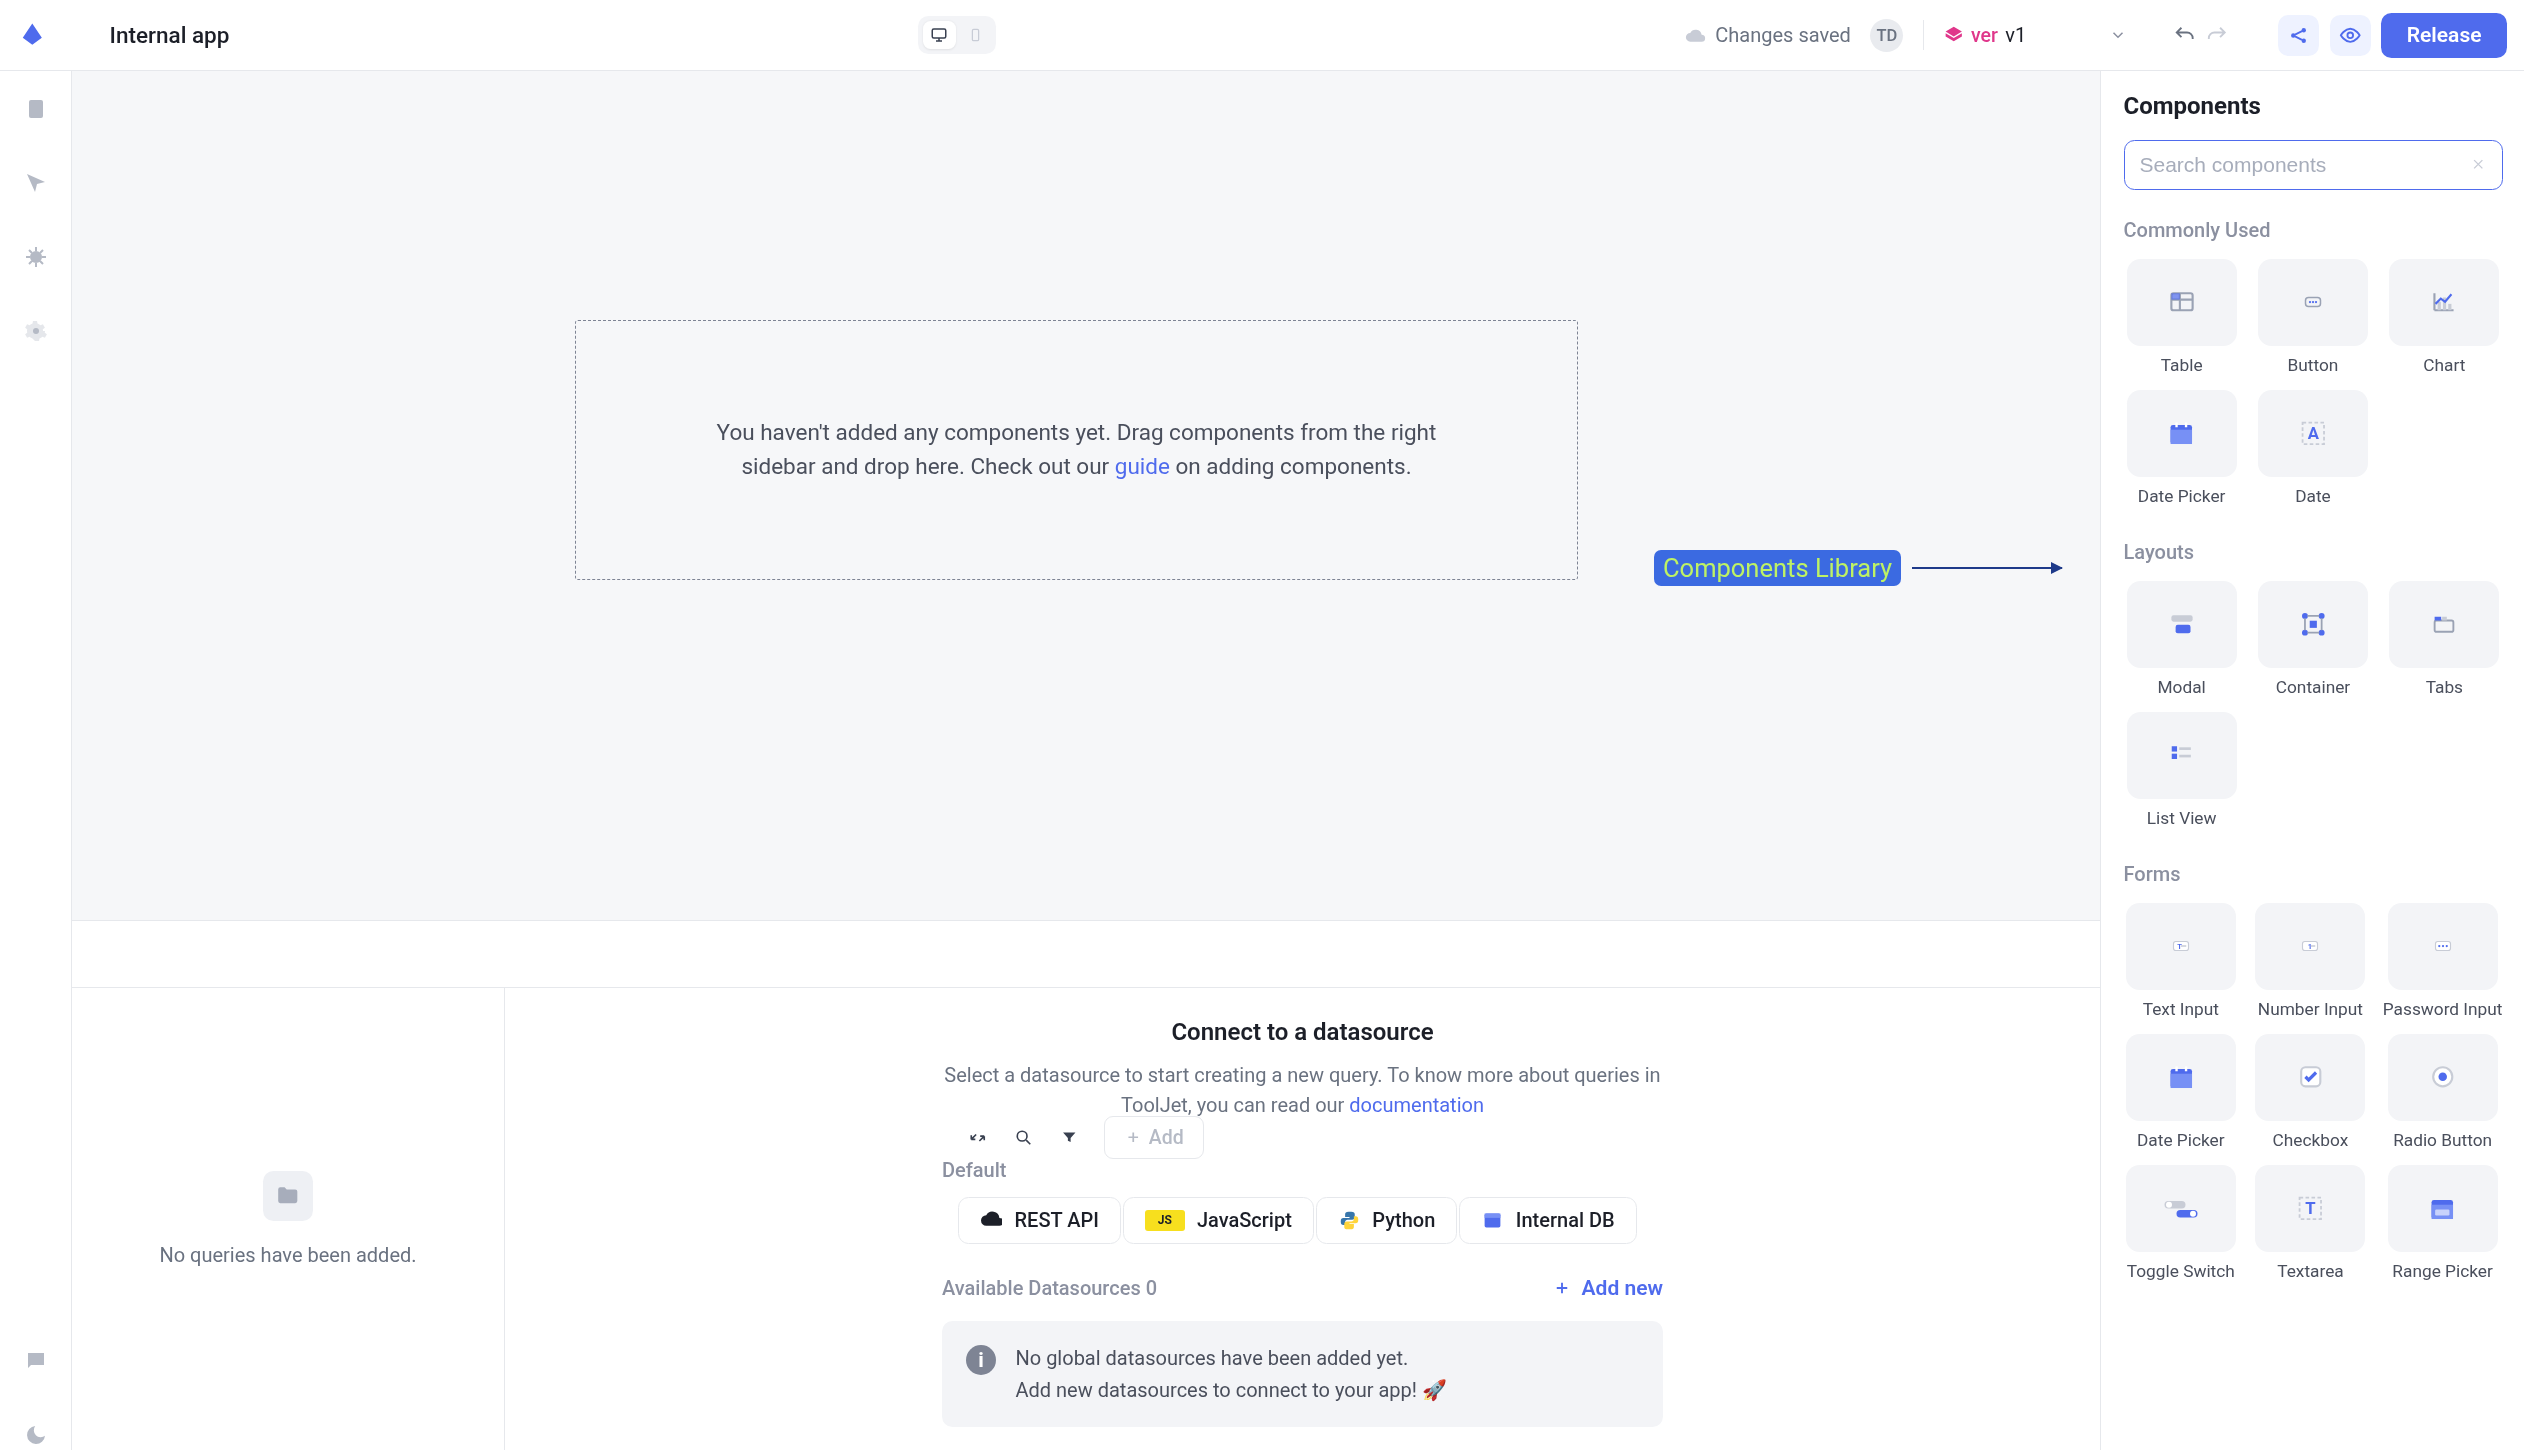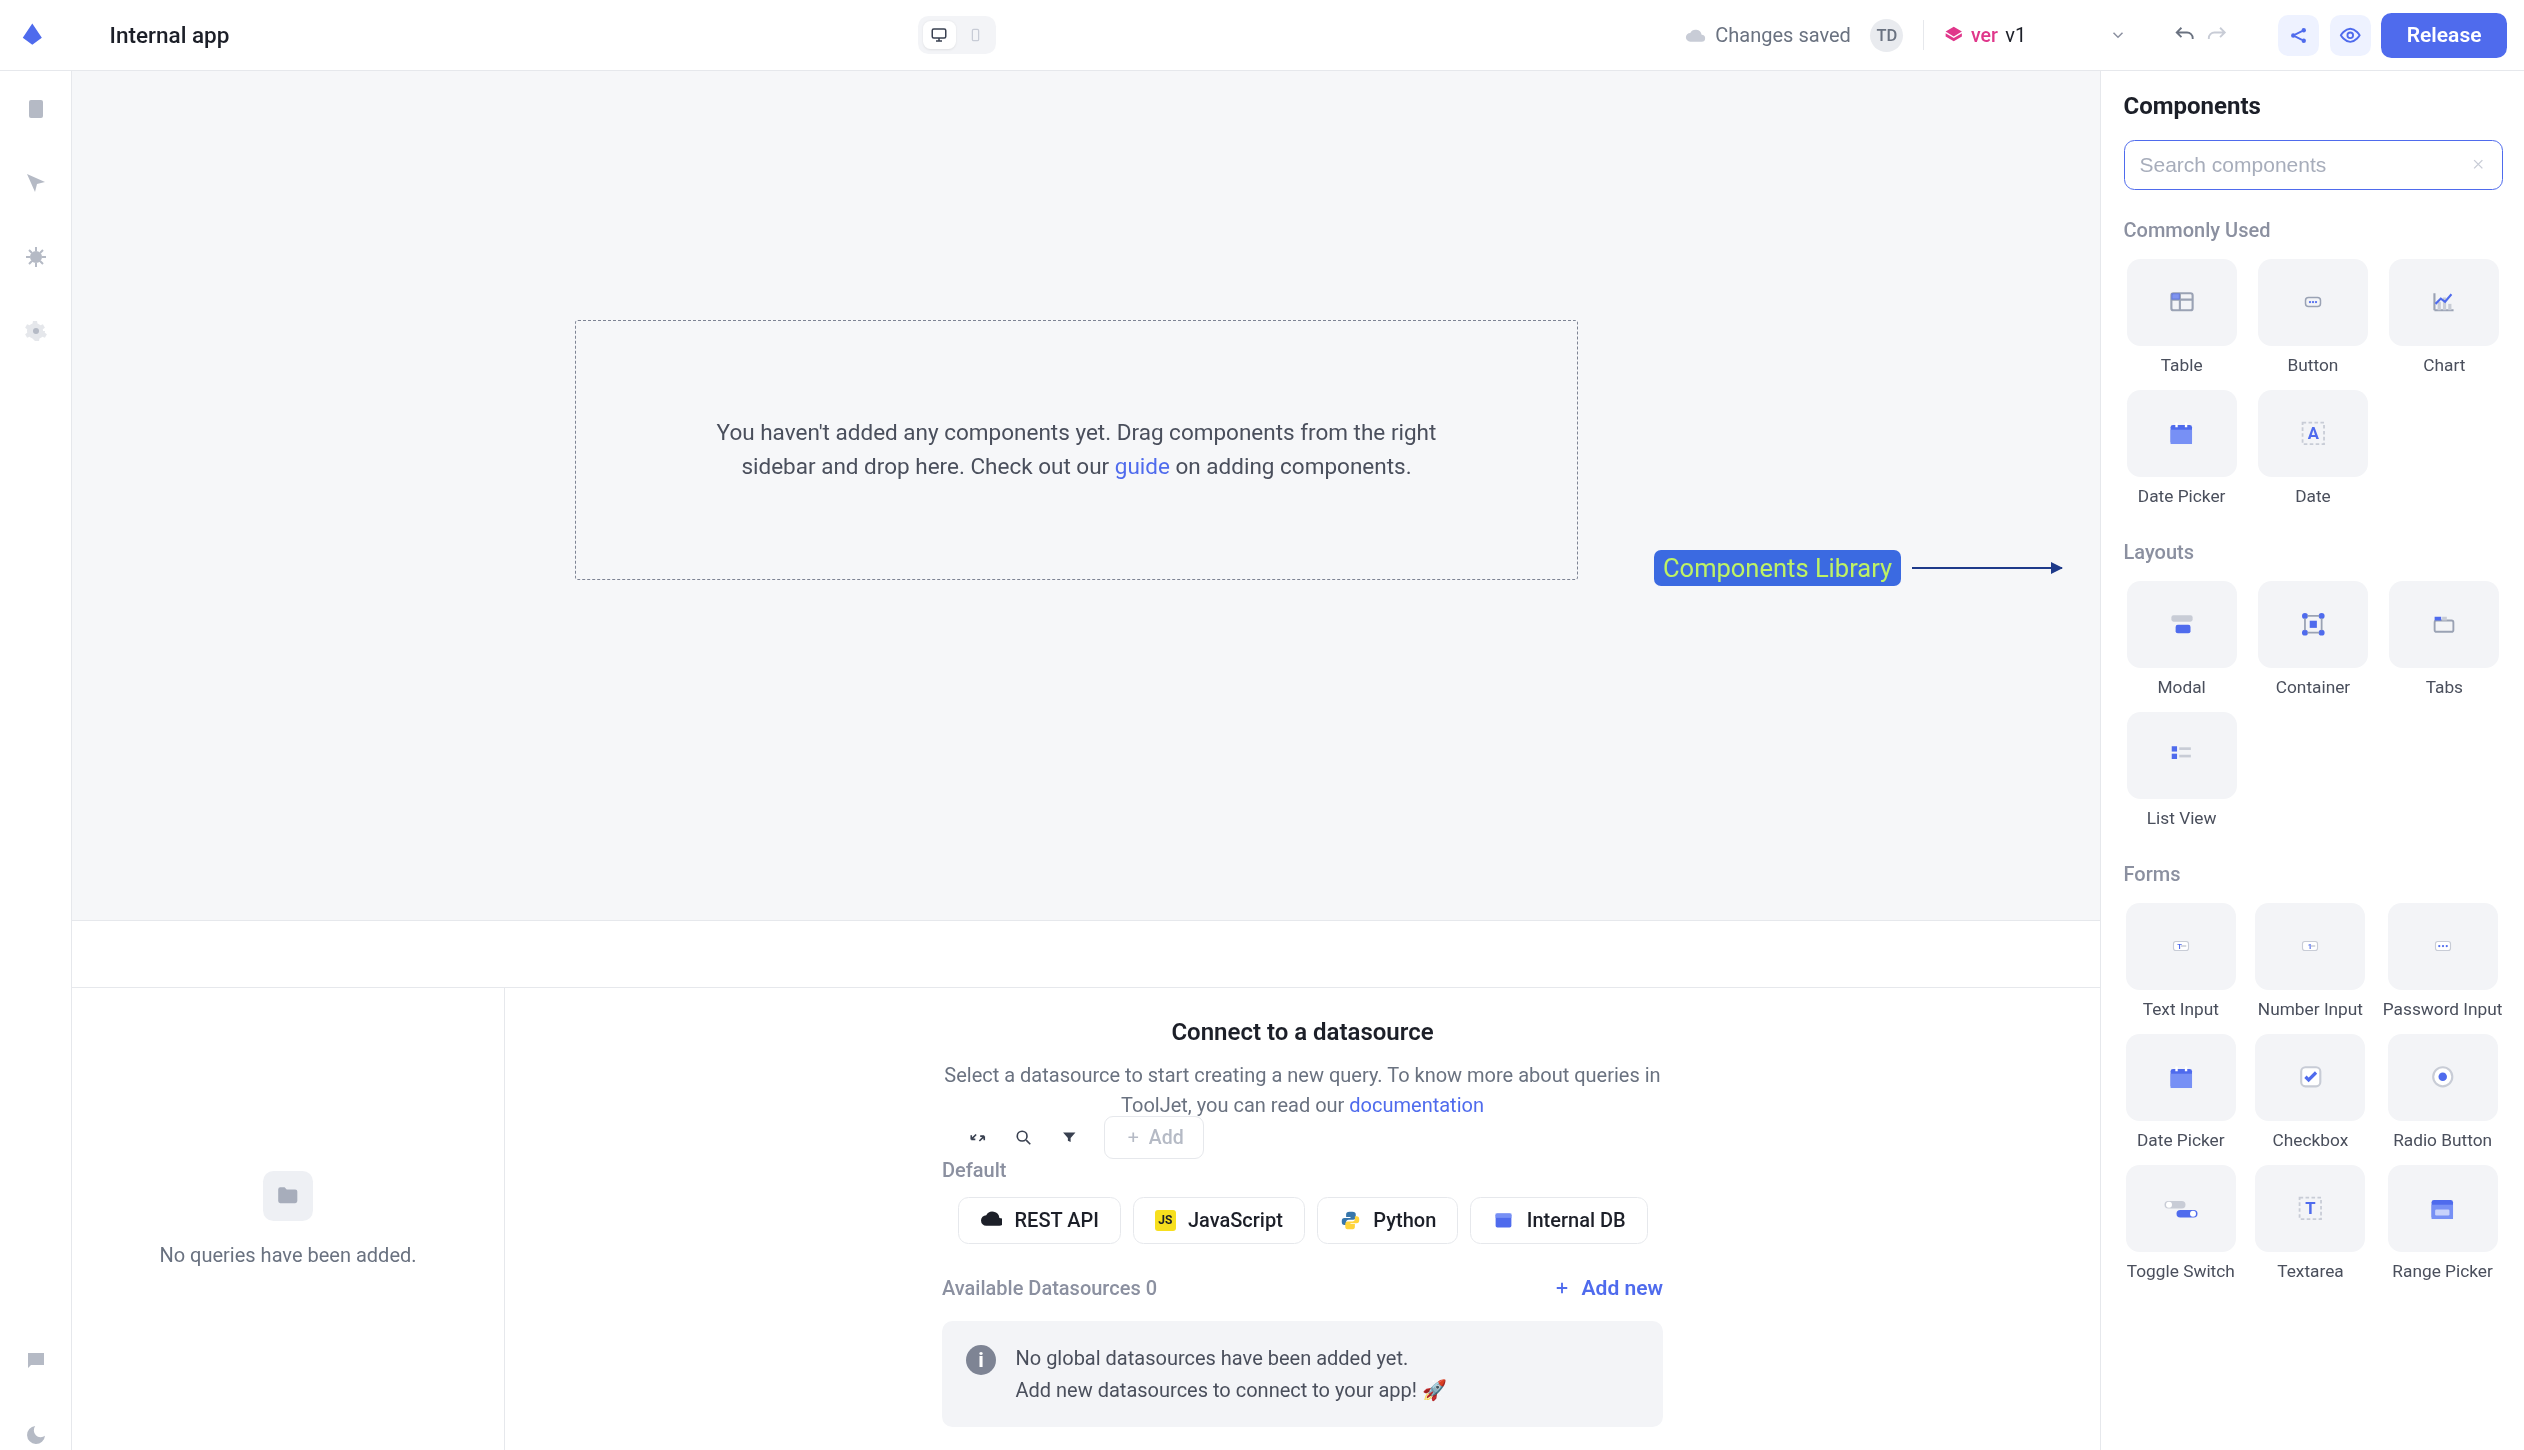--- a/index.html
+++ b/index.html
@@ -146,21 +146,21 @@
     margin-bottom: 22.5px;
   }
   .no-queries-text { color: #6a7280; font-size: 20px;}
 
   .panel-right { flex: 1; padding: 30px 0; overflow: auto;}
   .ds-content { width: 721px; margin: 0 auto;}
   .ds-title { text-align: center; font-weight: 600; font-size: 24px; color: #1c1f28; margin-bottom: 13.5px;}
   .ds-desc { text-align: center; color: #6a7280; font-size: 20px; line-height: 1.5; margin-bottom: 38px;}
   .ds-desc a { color: #4f6bed; text-decoration: none;}
   .section-label { color: #8b90a0; font-size: 20px; font-weight: 500; margin-bottom: 15px;}
-  .ds-buttons { display: flex; gap: 12px; margin-bottom: 32px; padding-left: 16px;}
+  .ds-buttons { display: flex; gap: 2px; margin-bottom: 32px; padding-left: 16px;}
   .ds-btn {
     display: flex; align-items: center; gap: 12px;
     border: 1.5px solid #e6e8ec; border-radius: 10.5px;
     padding: 10.5px 21px; font-weight: 500; font-size: 20px;
     cursor: pointer; background: #fff;
   }
   .ds-btn .icon-wrap { width: 22.5px; height: 22.5px; display: flex; align-items: center; justify-content: center;}
   .avail-row { display: flex; justify-content: space-between; align-items: center; margin-bottom: 21px;}
   .addnew { color: #4f6bed; font-weight: 600; display: flex; align-items: center; gap: 10.5px; cursor:pointer; font-size: 21px;}
   .infobox {
@@ -390,21 +390,21 @@
             <div class="ds-buttons">
               <div class="ds-btn">
                 <span class="icon-wrap">
                     <svg viewBox="0 0 24 24" width="21" height="21">
                       <path fill="#1c1f28" d="M6 18a6 6 0 010-12 8 8 0 0115 3 4.5 4.5 0 010 9H6z"></path>
                     </svg>
                   </span>
                 <span>REST API</span>
               </div>
               <div class="ds-btn">
-                <span class="icon-wrap" style="background:#f7df1e;border-radius:3px;font-size:12px;font-weight:700;width:21px;height:21px;">JS</span>
+                <span class="icon-wrap" style="background:#f7df1e;border-radius:3px;font-size:12px;font-weight:700;width:40px;height:21px;">JS</span>
                 <span>JavaScript</span>
               </div>
               <div class="ds-btn">
                 <span class="icon-wrap">
                     <svg viewBox="0 0 24 24" width="21" height="21">
                       <path fill="#3776ab" d="M11 2c-3 0-4 1-4 3v3h5v1H5c-2 0-3 1-3 4s1 4 3 4h2v-3c0-2 1-3 3-3h5c2 0 3-1 3-3V5c0-2-1-3-4-3h-3z"></path>
                       <path fill="#ffd43b" d="M13 22c3 0 4-1 4-3v-3h-5v-1h7c2 0 3-1 3-4s-1-4-3-4h-2v3c0 2-1 3-3 3H9c-2 0-3 1-3 3v3c0 2 1 3 4 3h3z"></path>
                     </svg>
                   </span>
                 <span>Python</span>

